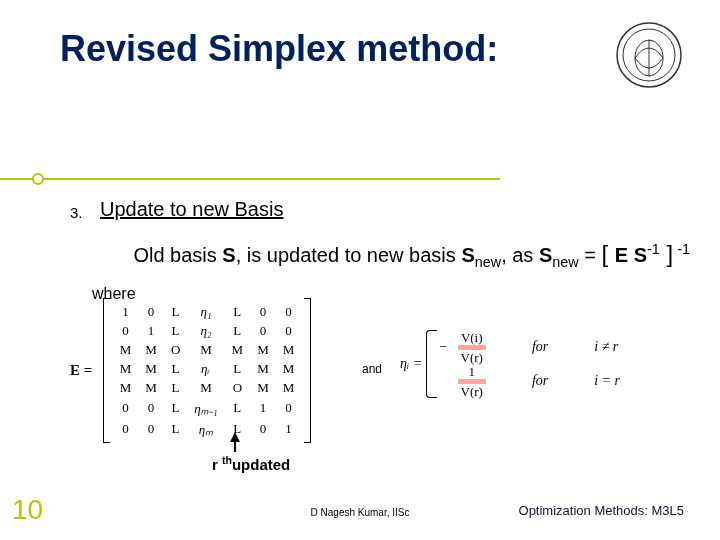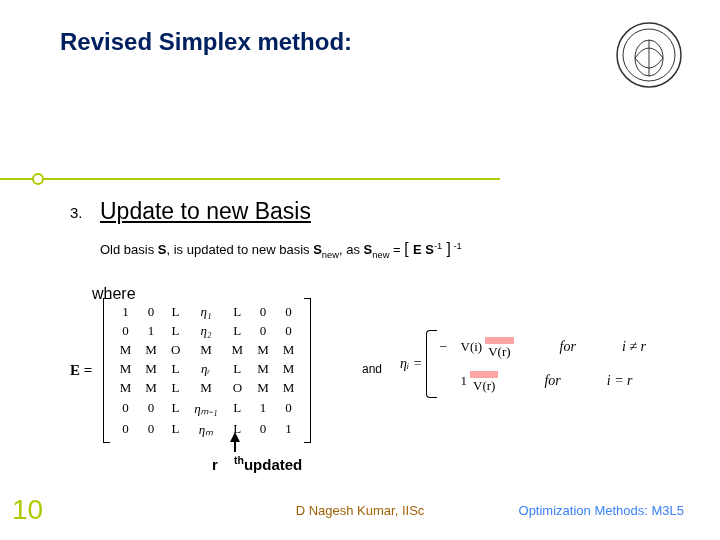--- a/index.html
+++ b/index.html
@@ -11,21 +11,21 @@
     position: relative;
     overflow: hidden;
   }
   .slide {
     width: 720px;
     height: 540px;
     position: relative;
     padding: 28px 40px 0 60px;
   }
   .title {
-    font-size: 24px;
+    font-size: 36px;
     font-weight: bold;
     color: #002060;
     line-height: 1.15;
   }
   .logo {
     position: absolute;
     top: 20px;
     right: 36px;
     width: 70px;
     height: 70px;
@@ -53,30 +53,31 @@
     left: 100px;
     top: 198px;
   }
   .step-num {
     position: absolute;
     left: -30px;
     top: 6px;
     font-size: 15px;
   }
   .step-title {
-    font-size: 23px;
+    font-size: 20px;
     color: #000;
     text-decoration: underline;
   }
   .body {
     position: absolute;
     left: 100px;
     top: 240px;
     right: 30px;
-    font-size: 13px;
+    font-size: 20px;
+    text-align: right;
   }
   .sub { vertical-align: sub; font-size: 0.72em; }
   .sup { vertical-align: super; font-size: 0.72em; }
   .where {
     position: absolute;
     left: 92px;
     top: 285px;
     font-size: 16px;
   }
   .matrix-area {
@@ -152,27 +153,28 @@
     border-radius: 4px 0 0 4px;
   }
   .eta-row {
     display: flex;
     align-items: center;
     gap: 10px;
     height: 34px;
   }
   .frac {
     display: inline-flex;
+    flex-direction: column;
     align-items: center;
     line-height: 1;
     vertical-align: middle;
     font-size: 13px;
   }
   .frac .num { padding: 0 3px 1px 3px; }
-  .frac .den { border-top: 7px solid #fca5a5; padding: 1px 3px 0 3px; }
+  .frac .den { border-top: 5px solid #fca5a5; padding: 1px 3px 0 3px; }
   .for-it { font-style: italic; font-family: "Times New Roman", serif; margin-left: 36px; }
   .rcol-arrow {
     position: absolute;
     left: 230px;
     top: 432px;
     width: 0;
     height: 0;
     border-left: 5px solid transparent;
     border-right: 5px solid transparent;
     border-bottom: 10px solid #000;
@@ -185,44 +187,44 @@
     height: 10px;
     background: #000;
   }
   .rcol-label {
     position: absolute;
     left: 212px;
     top: 454px;
     font-size: 15px;
     font-weight: bold;
   }
-  .rcol-label .th { font-size: 0.7em; vertical-align: super; font-weight: bold; margin-left: 12px; }
+  .rcol-label .th { font-size: 0.7em; vertical-align: super; font-weight: bold; }
   .slide-num {
     position: absolute;
     left: 12px;
     bottom: 14px;
     font-size: 28px;
     font-weight: normal;
     color: #b0c800;
   }
   .footer-center {
     position: absolute;
     left: 0;
     right: 0;
     bottom: 22px;
     text-align: center;
-    font-size: 13px;
-    color: #a16207;
+    font-size: 10px;
+    color: #000000;
   }
   .footer-right {
     position: absolute;
     right: 36px;
     bottom: 22px;
     font-size: 13px;
-    color: #3b82f6;
+    color: #0f172a;
   }
 </style>
 </head>
 <body>
 
 <div class="slide">
 
   <div class="title">
     <span>Revised Simplex method:</span><br>
   </div>

